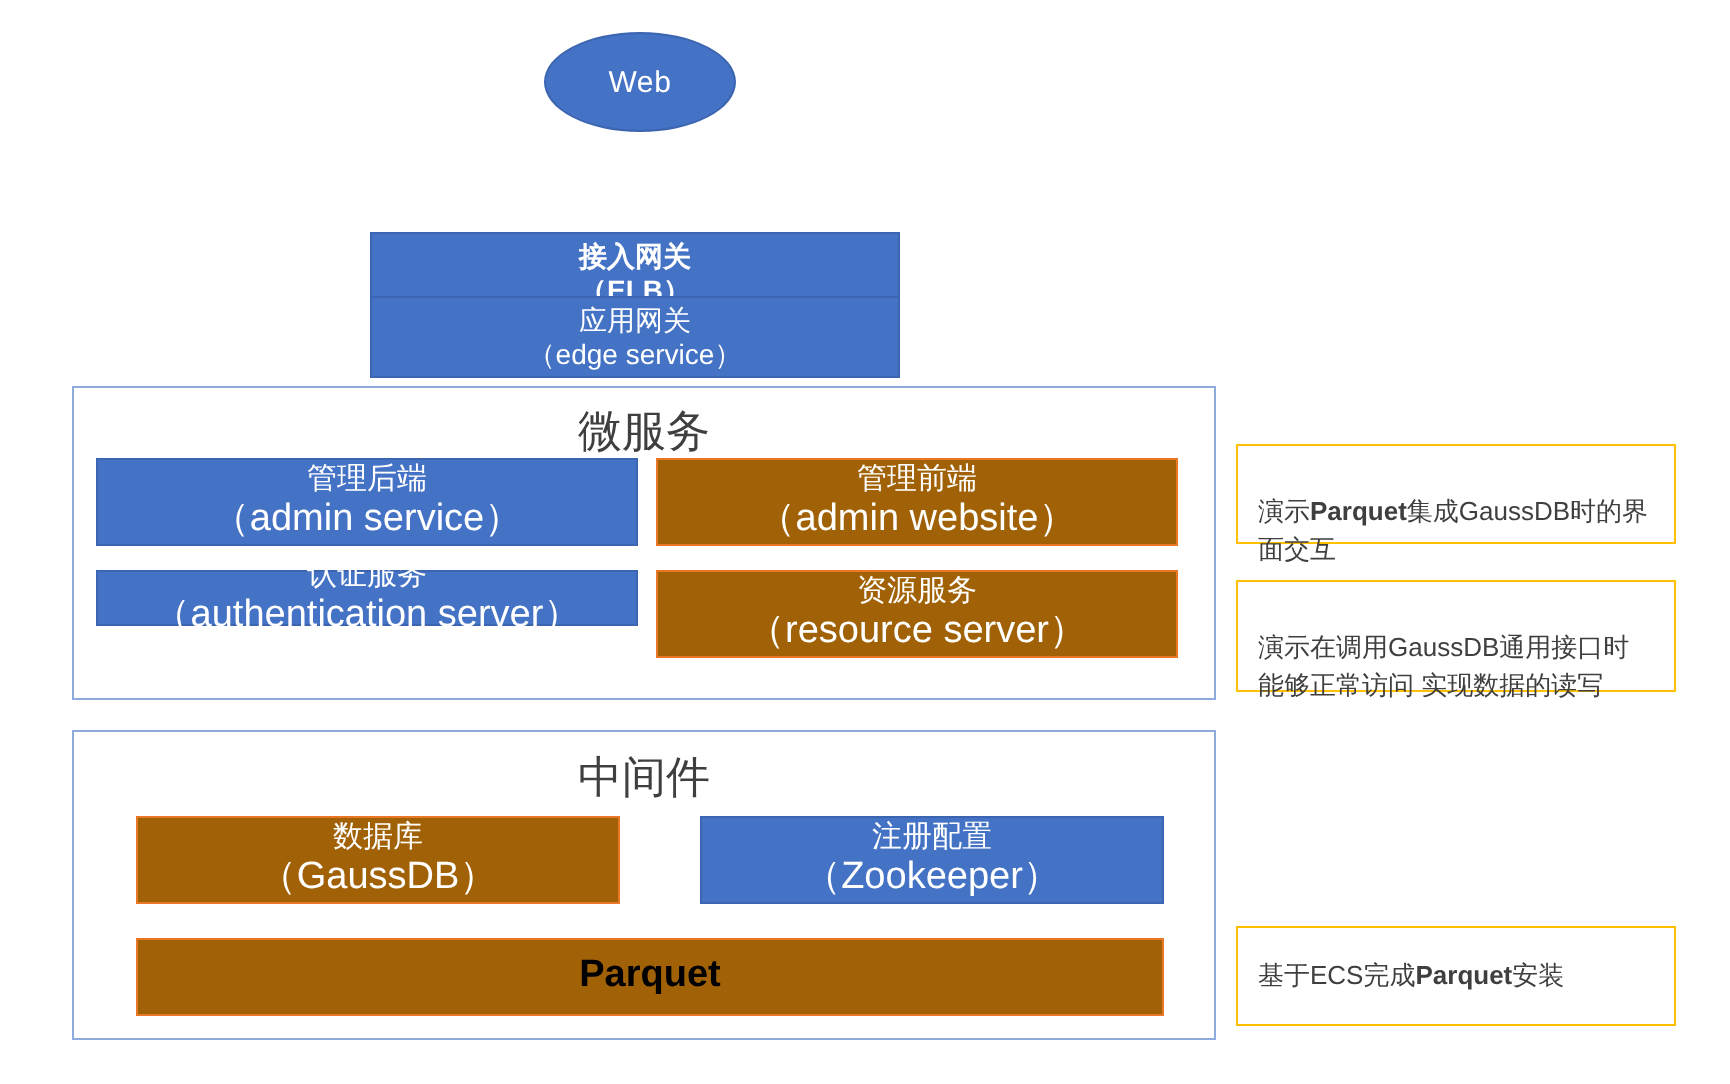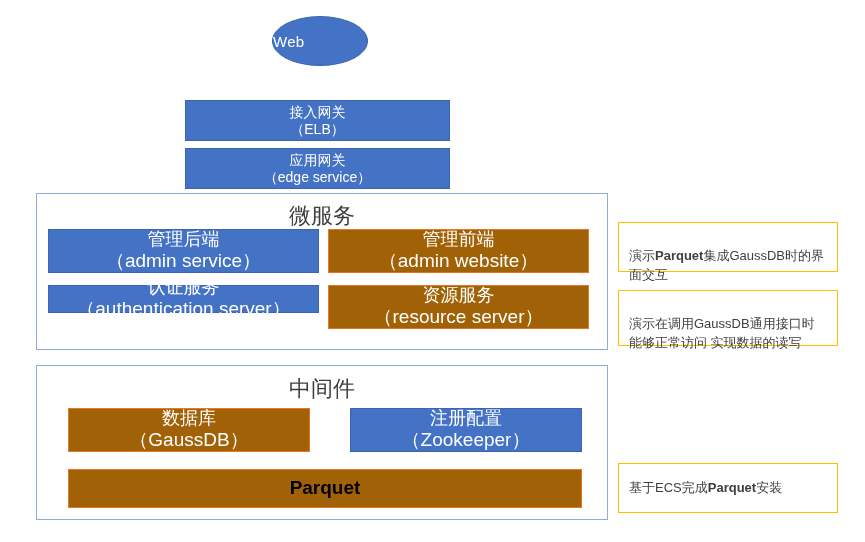--- a/index.html
+++ b/index.html
@@ -28,20 +28,21 @@
     position: absolute;
     left: 272px;
     top: 16px;
     width: 94px;
     height: 48px;
     background: #4472c4;
     border: 1px solid #3b65b0;
     border-radius: 50%;
     display: flex;
     align-items: center;
+    justify-content: center;
     color: #ffffff;
     font-size: 15px;
     letter-spacing: 0.3px;
   }
 
   
   .gw-bar {
     position: absolute;
     left: 185px;
     width: 265px;
@@ -51,21 +52,21 @@
     align-items: center;
     justify-content: center;
     color: #ffffff;
     line-height: 1.15;
     background: #4472c4;
     border: 1px solid #3b65b0;
     box-sizing: border-box;
   }
   .gw-bar .l1 { font-size: 14px; }
   .gw-bar .l2 { font-size: 14px; }
-  #gw-elb  { top: 100px; }
+  #gw-elb  { top: 116px; font-weight: bold; }
   #gw-edge { top: 148px; }
 
   
   .group {
     position: absolute;
     left: 36px;
     width: 572px;
     background: #ffffff;
     border: 1.5px solid #8faadc;
     box-sizing: border-box;
@@ -89,21 +90,21 @@
   .tile {
     position: absolute;
     display: flex;
     flex-direction: column;
     align-items: center;
     justify-content: center;
     color: #ffffff;
     line-height: 1.18;
     box-sizing: border-box;
   }
-  .tile .l1 { font-size: 18px; }
+  .tile .l1 { font-size: 15px; }
   .tile .l2 { font-size: 19px; }
   .tile.blue   { background: #4472c4; border: 1px solid #3b65b0; }
   .tile.orange { background: #a16207; border: 1px solid #e97726; }
 
   
   #tile-admin-service  { left: 11px;  top: 35px; width: 271px; height: 44px; }
   #tile-admin-website  { left: 291px; top: 35px; width: 261px; height: 44px; }
   #tile-auth-server    { left: 11px;  top: 91px; width: 271px; height: 28px; }
   #tile-resource-server{ left: 291px; top: 91px; width: 261px; height: 44px; }
 

